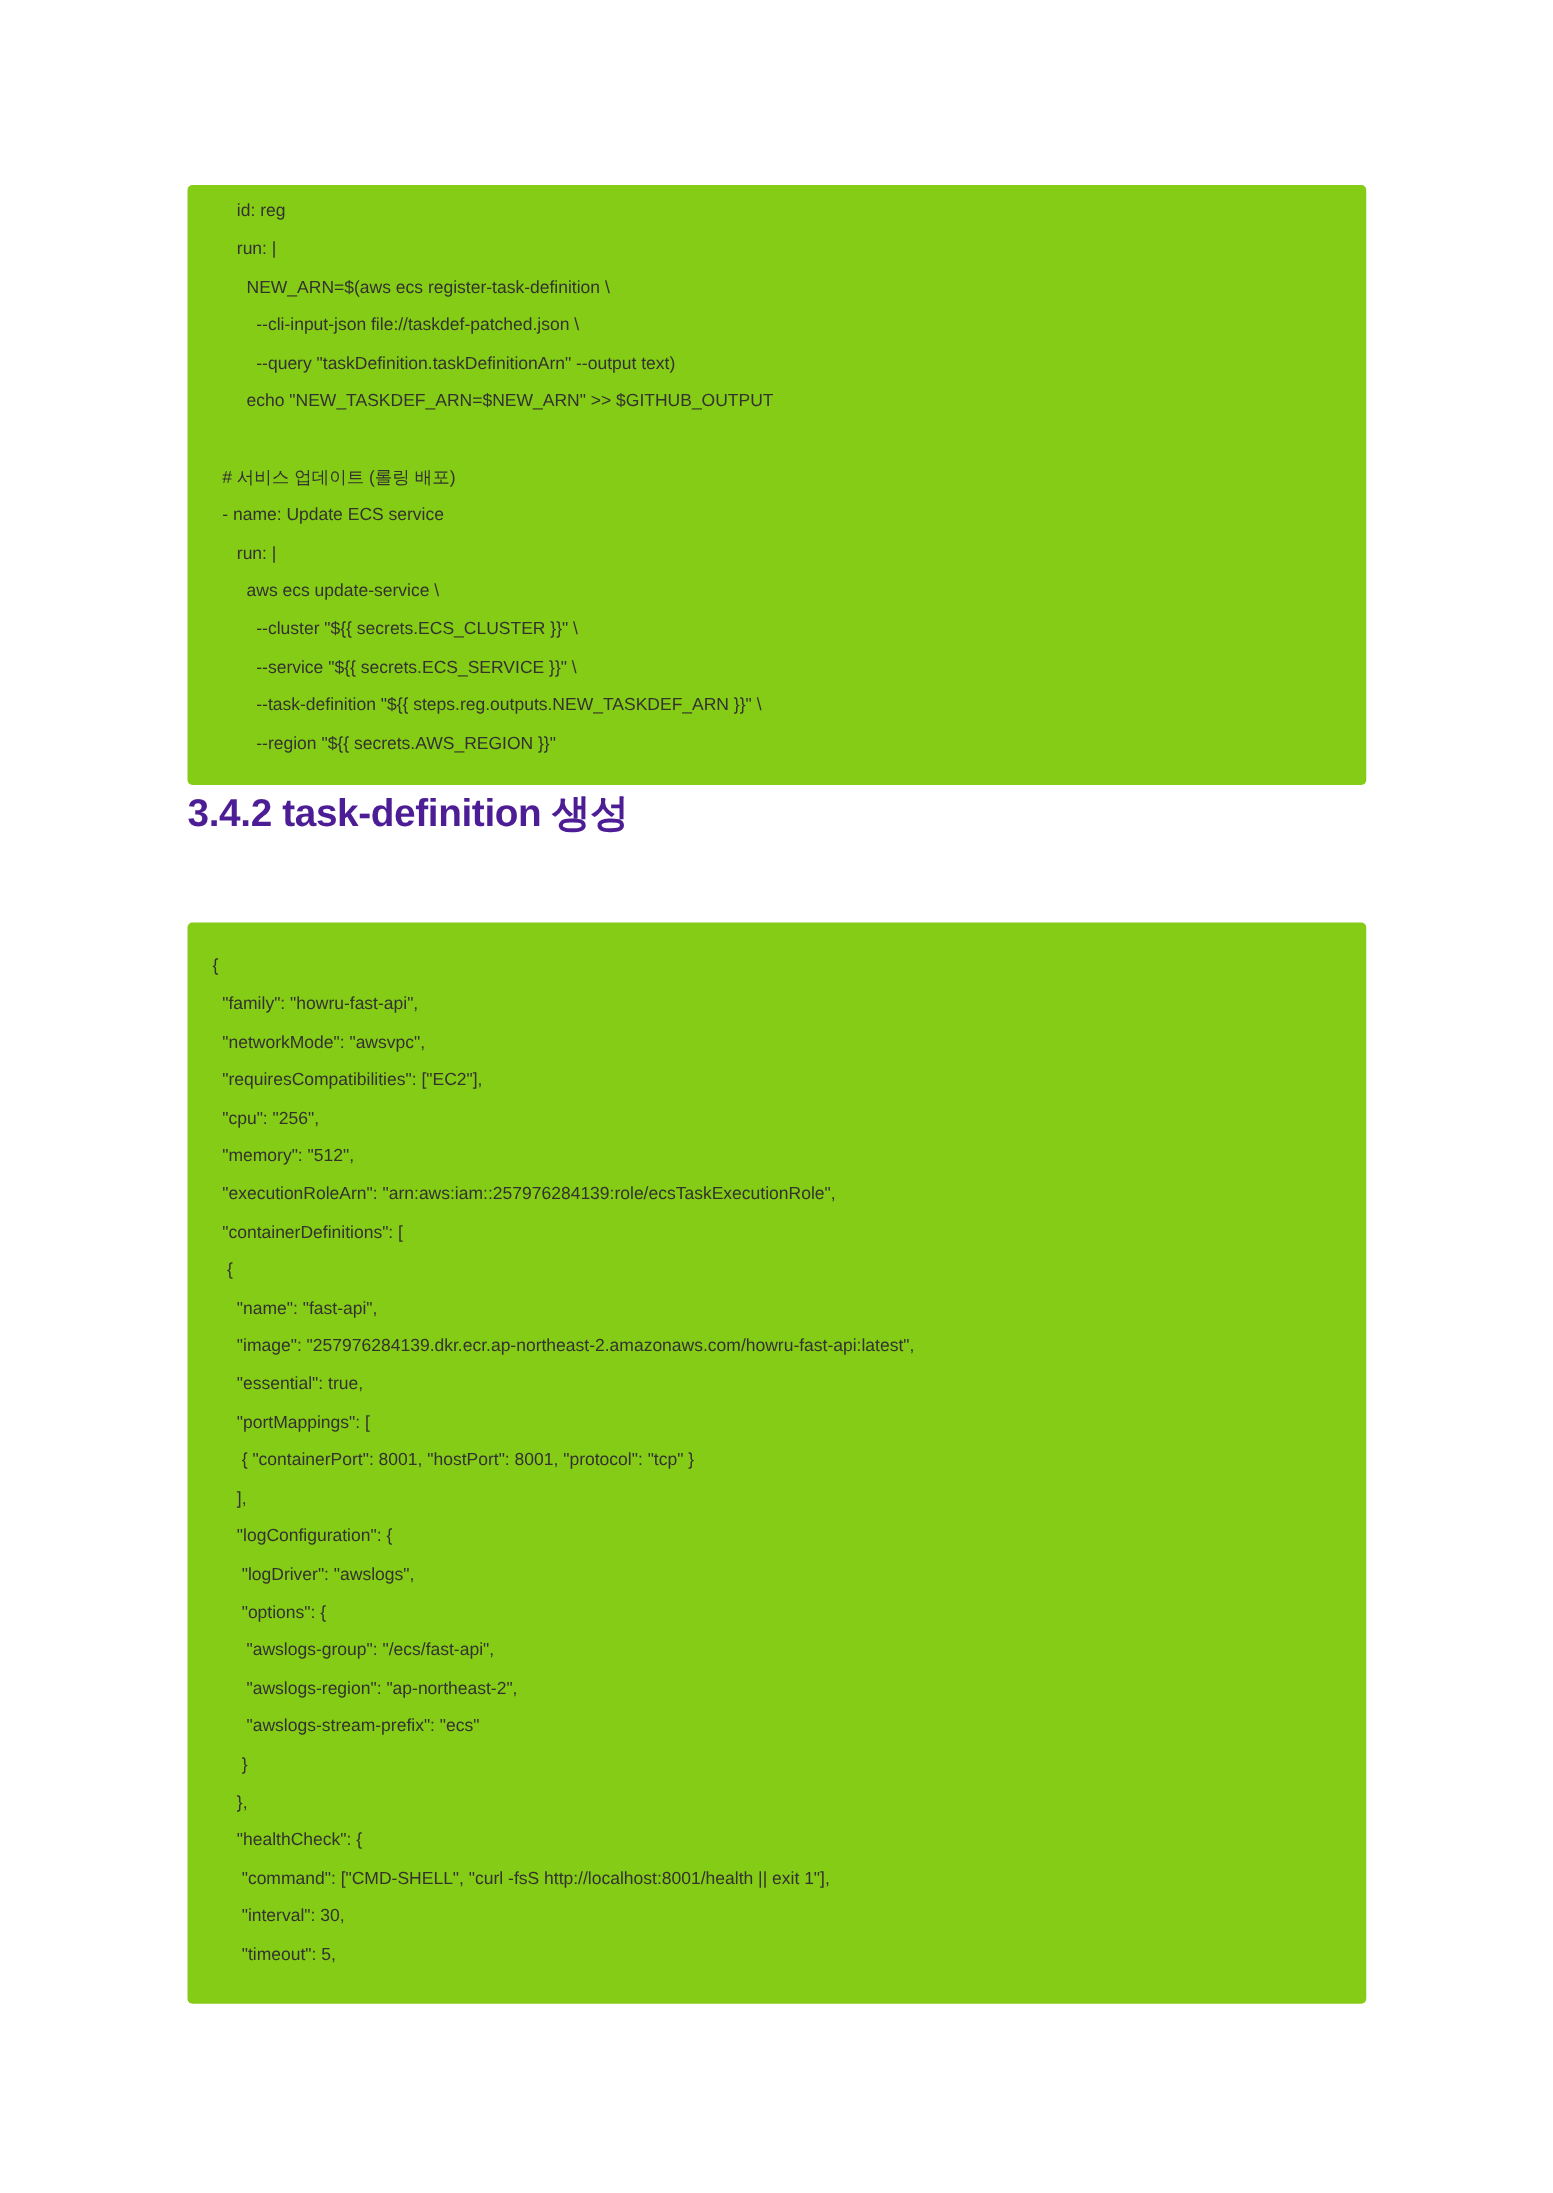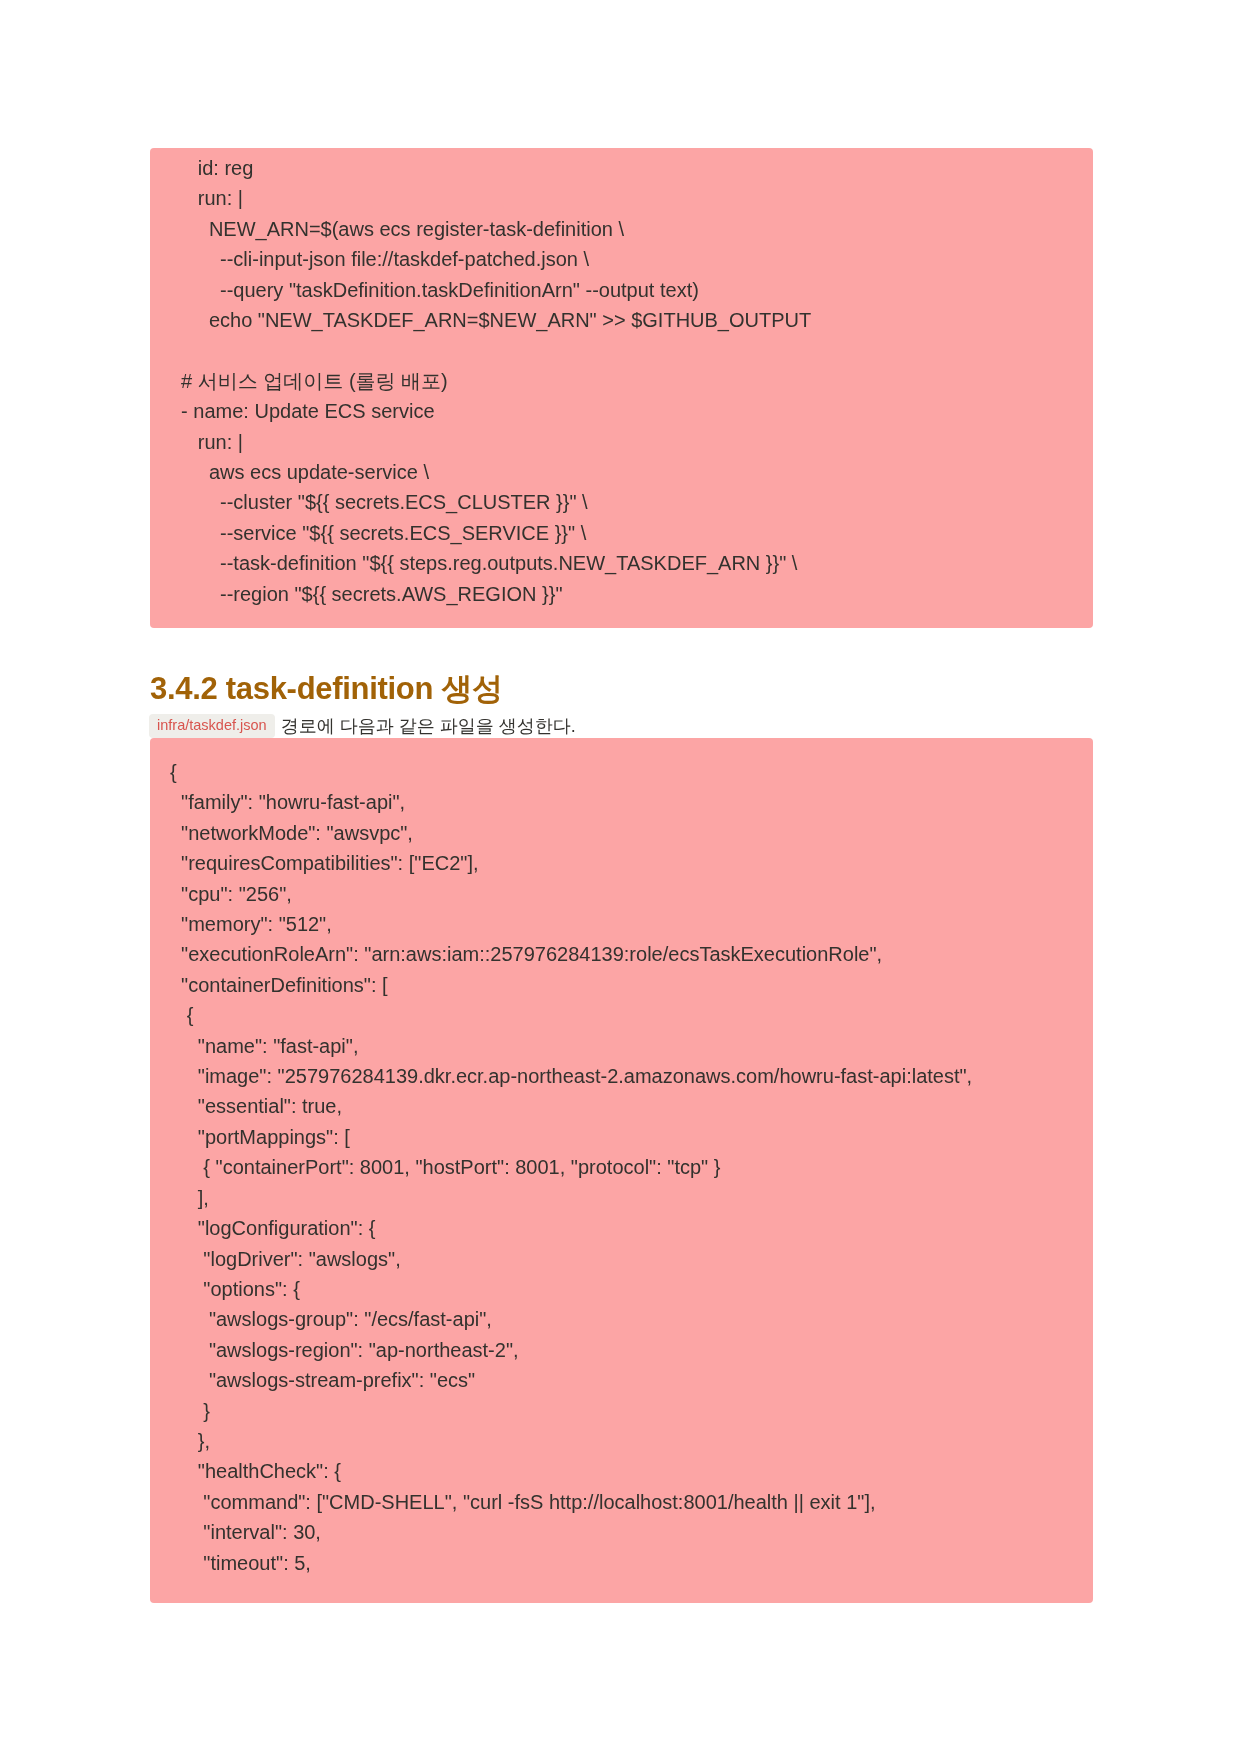--- a/index.html
+++ b/index.html
@@ -11,40 +11,40 @@
     font-family:"Liberation Sans", sans-serif;
     color:#37352F;
     overflow:hidden;
   }
   pre.code-block {
     position:absolute;
     left:150px;
     width:943px;
     margin:0;
     box-sizing:border-box;
-    background:#fca5a5;
+    background:#84cc16;
     border-radius:4px;
     font-family:"Liberation Sans", sans-serif;
-    font-size:20px;
+    font-size:14px;
     line-height:30.4px;
     white-space:pre;
     color:#33322E;
     overflow:hidden;
   }
   #workflow-block { top:148px; height:480px; padding:5px 20px 0 20px; }
   #taskdef-block  { top:738px; height:865px; padding:19px 20px 0 20px; }
   .section-heading {
     position:absolute;
     left:150px;
-    top:672px;
+    top:634px;
     margin:0;
     font-size:31px;
     line-height:34px;
     font-weight:700;
-    color:#a16207;
+    color:#4c1d95;
     letter-spacing:-0.3px;
   }
   .file-line {
     position:absolute;
     left:149px;
     top:693px;
     font-size:18px;
     line-height:30px;
     color:#33322E;
   }
@@ -87,21 +87,20 @@
   - name: Update ECS service
      run: |
        aws ecs update-service \
          --cluster "${{ secrets.ECS_CLUSTER }}" \
          --service "${{ secrets.ECS_SERVICE }}" \
          --task-definition "${{ steps.reg.outputs.NEW_TASKDEF_ARN }}" \
          --region "${{ secrets.AWS_REGION }}"</pre>
 
   <h3 class="section-heading">3.4.2 task-definition 생성</h3>
 
-  <p class="file-line"><span class="inline-code">infra/taskdef.json</span><span>경로에 다음과 같은 파일을 생성한다.</span></p>
 
   <pre id="taskdef-block" class="code-block">{
   "family": "howru-fast-api",
   "networkMode": "awsvpc",
   "requiresCompatibilities": ["EC2"],
   "cpu": "256",
   "memory": "512",
   "executionRoleArn": "arn:aws:iam::257976284139:role/ecsTaskExecutionRole",
   "containerDefinitions": [
    {

